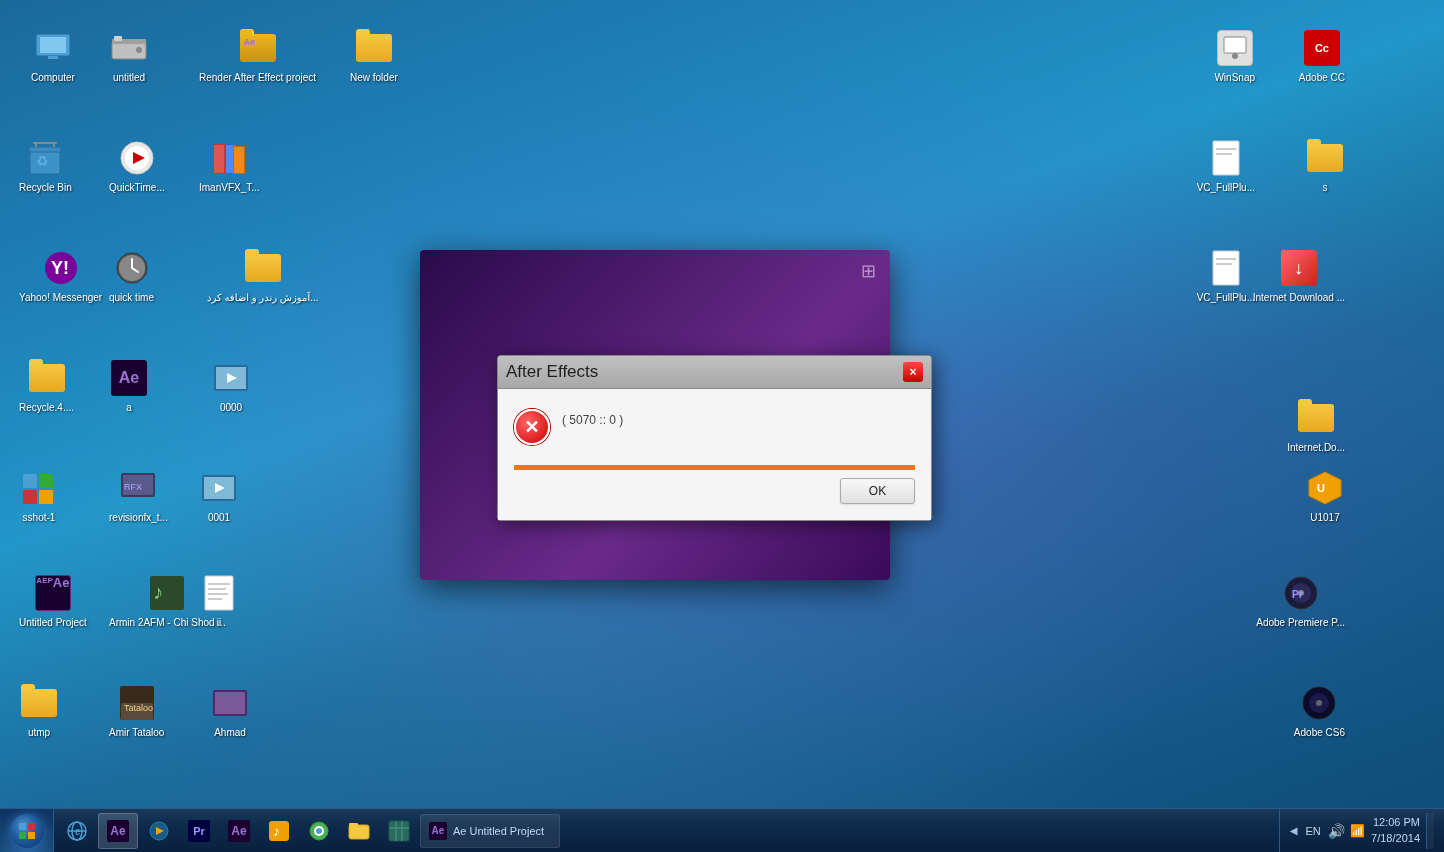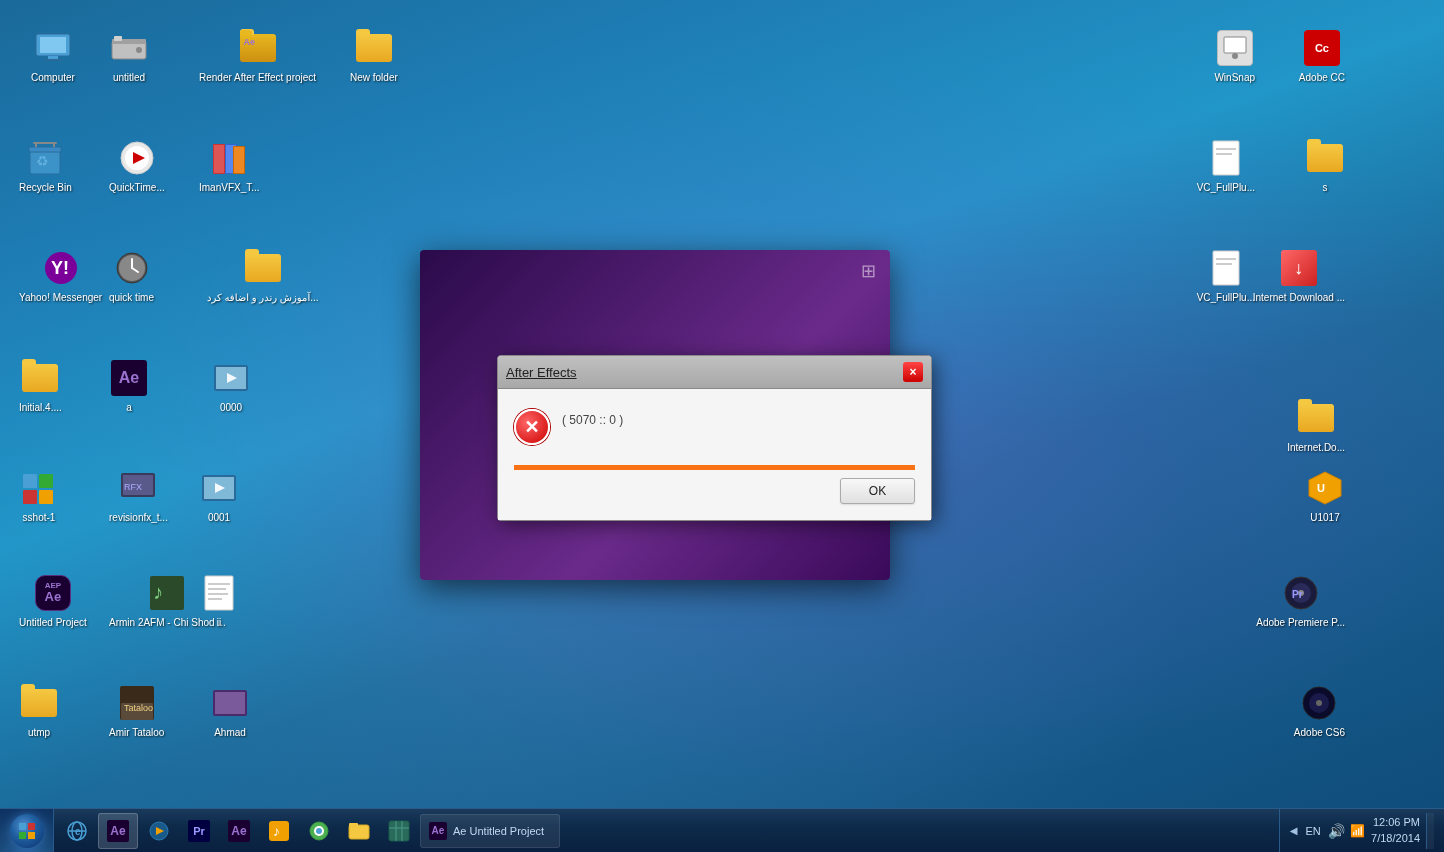--- a/index.html
+++ b/index.html
@@ -97,24 +97,23 @@
       background: linear-gradient(180deg, #c0c0c0 0%, #a8a8a8 100%);
       padding: 6px 8px;
       display: flex;
       align-items: center;
       justify-content: space-between;
       border-radius: 3px 3px 0 0;
       border-bottom: 1px solid #888;
     }
 
     .dialog-title {
-      font-size: 13px;
+      font-size: 17px;
       color: #222;
       font-weight: normal;
-      text-decoration: underline;
     }
 
     .dialog-close-btn {
       width: 20px;
       height: 20px;
       background: linear-gradient(180deg, #f44 0%, #c00 100%);
       border-radius: 3px;
       display: flex;
       align-items: center;
       justify-content: center;
@@ -436,21 +435,21 @@
     <div class="icon-img">
       <div class="sm-folder folder-icon-blue"></div>
     </div>
     <span class="icon-label">آموزش رندر و اضافه کرد...</span>
   </div>
 
   <div class="desktop-icon" style="position:absolute; top:350px; left:15px;">
     <div class="icon-img">
       <div class="sm-folder"></div>
     </div>
-    <span class="icon-label">Initial.4....</span>
+    <span class="icon-label">Recycle.4....</span>
   </div>
 
   <div class="desktop-icon" style="position:absolute; top:350px; left:105px;">
     <div class="icon-img">
       <div style="width:36px; height:36px; background:#1a0030; border-radius:3px; display:flex; align-items:center; justify-content:center;">
         <span style="font-size:16px; font-weight:900; color:#9b72cf;">Ae</span>
       </div>
     </div>
     <span class="icon-label">a</span>
   </div>
@@ -495,21 +494,21 @@
           <rect x="1" y="1" width="34" height="26" rx="2" fill="#2a6a9a"></rect>
           <rect x="3" y="3" width="30" height="22" fill="#80b8d8"></rect>
           <polygon points="14,9 14,19 24,14" fill="#fff" opacity="0.9"></polygon>
         </svg>
     </div>
     <span class="icon-label">0001</span>
   </div>
 
   <div class="desktop-icon" style="position:absolute; top:565px; left:15px;">
     <div class="icon-img">
-      <div style="width:36px; height:36px; background:#1a0030; border-radius:10px; display:flex; flex-direction:column; align-items:center; justify-content:center; border:1px solid #5a3080;">
+      <div style="width:36px; height:36px; background:#1a0030; border-radius:3px; display:flex; flex-direction:row; align-items:flex-start; justify-content:center; border:1px solid #5a3080;">
         <span style="font-size:8px; color:#9b72cf; font-weight:bold;">AEP</span>
         <span style="font-size:13px; font-weight:900; color:#9b72cf; line-height:1.1;">Ae</span>
       </div>
     </div>
     <span class="icon-label">Untitled Project</span>
   </div>
 
   <div class="desktop-icon" style="position:absolute; top:565px; left:105px;">
     <div class="icon-img">
       <svg width="36" height="36" viewBox="0 0 36 36">

